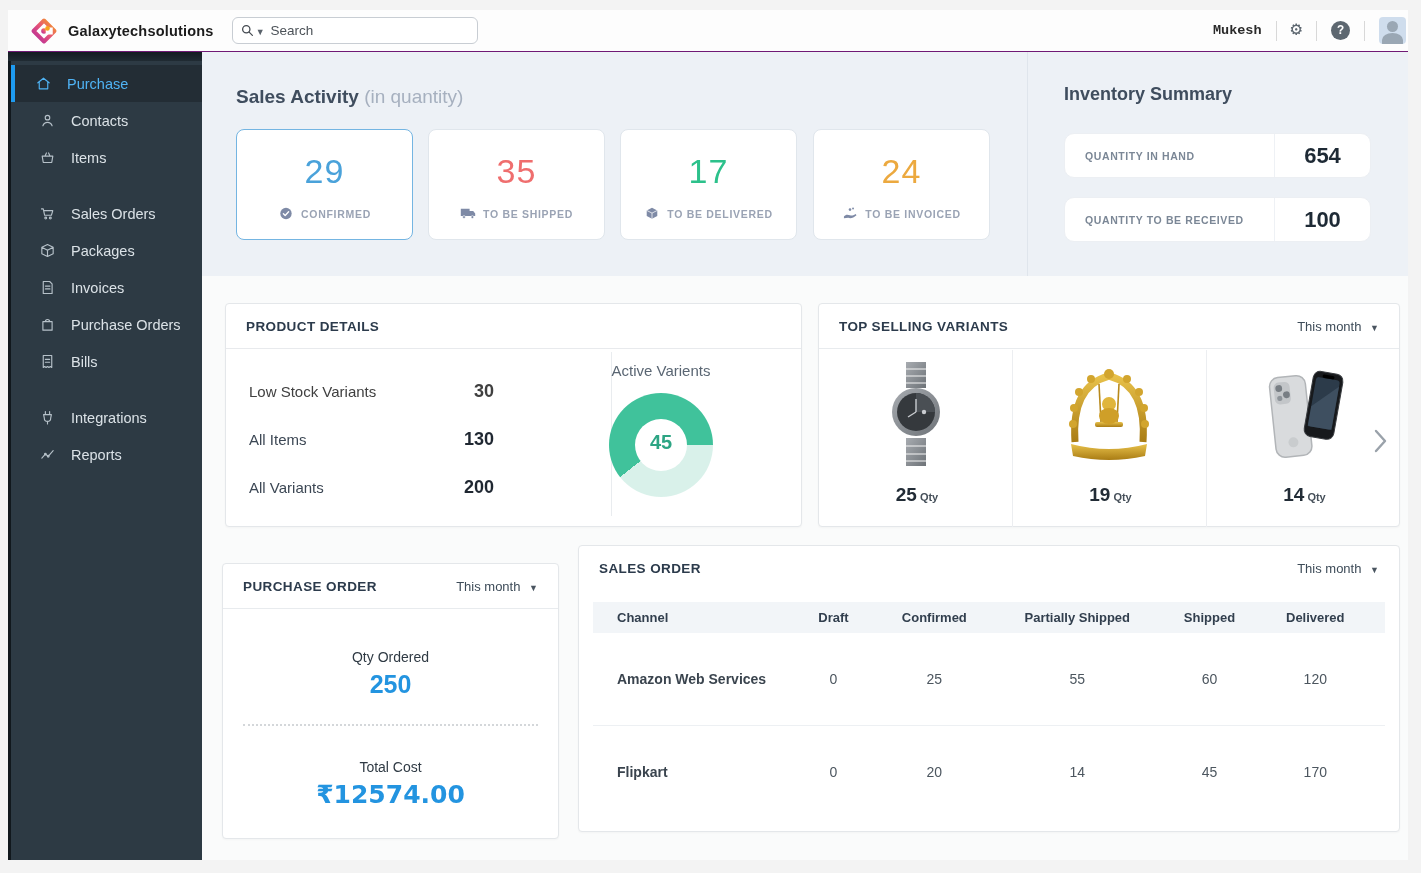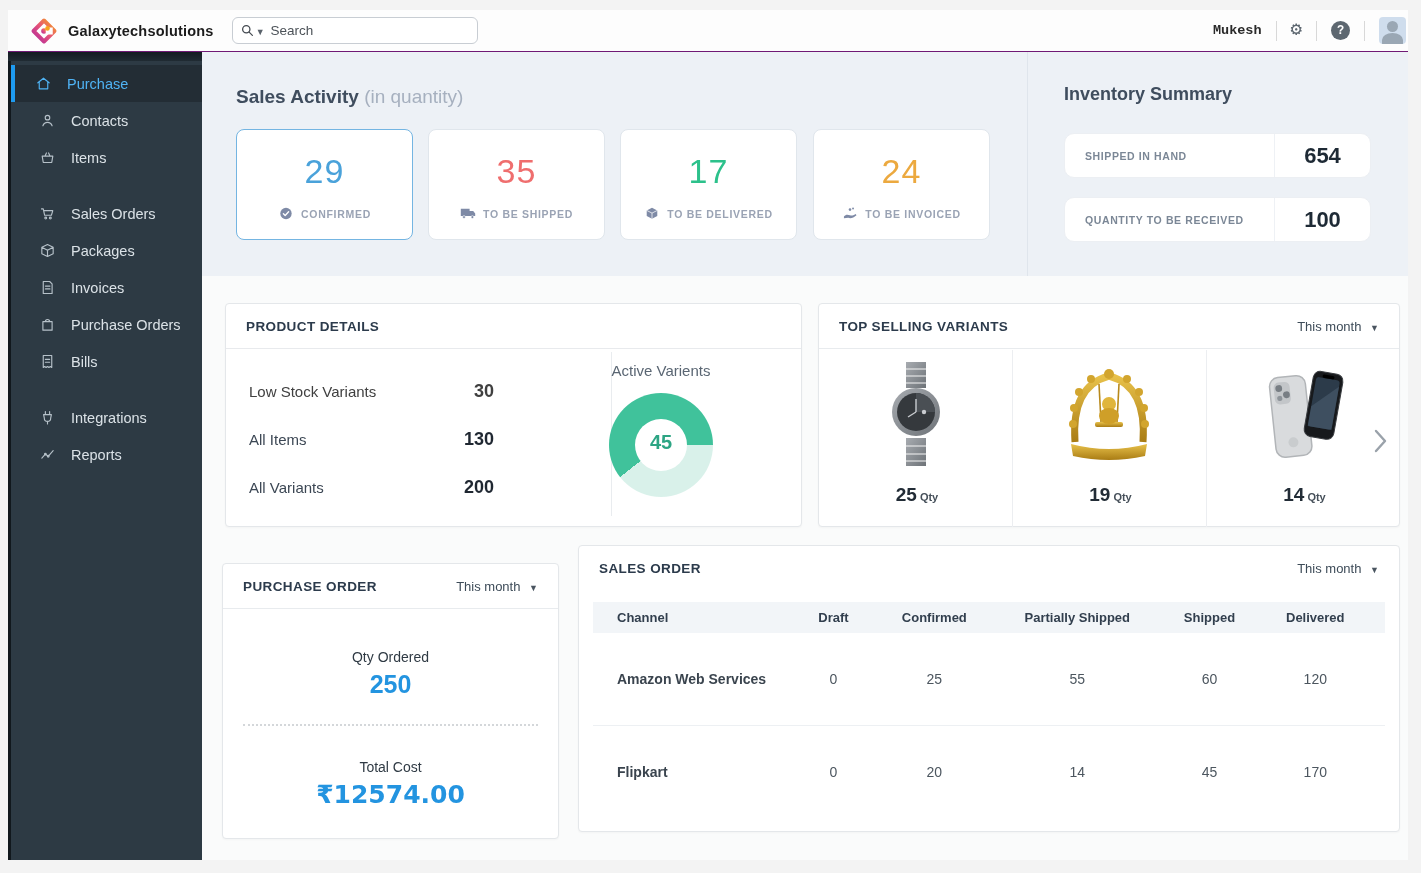--- a/index.html
+++ b/index.html
@@ -284,21 +284,21 @@
                 <path d="M2 11 C4 8.5 6 8.5 9 9.5 C11 10.2 12.5 9.8 15.5 8 L16.5 9.5 C13 12.5 10 13.5 7 12.5 L2 13 Z" fill="#7e8aa6"></path>
               </svg>
             <span>TO BE INVOICED</span>
           </div>
         </div>
       </div>
 
       <div class="inv-zone">
         <div class="inv-title">Inventory Summary</div>
         <div class="inv-row" style="top:81px">
-          <div class="inv-label">SHIPPED IN HAND</div>
+          <div class="inv-label">QUANTITY IN HAND</div>
           <div class="inv-val">654</div>
         </div>
         <div class="inv-row" style="top:145px">
           <div class="inv-label">QUANTITY TO BE RECEIVED</div>
           <div class="inv-val">100</div>
         </div>
       </div>
     </div>
 
     <div class="card" style="left:23px; top:251px; width:577px; height:224px">

